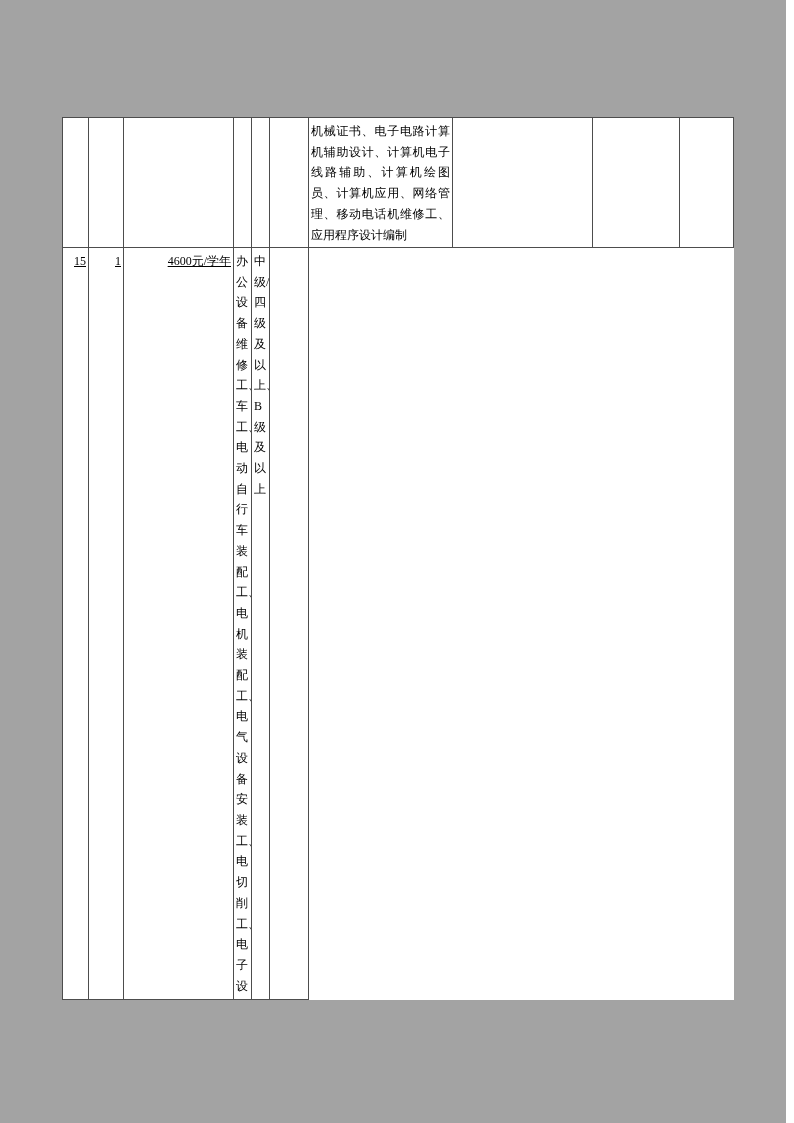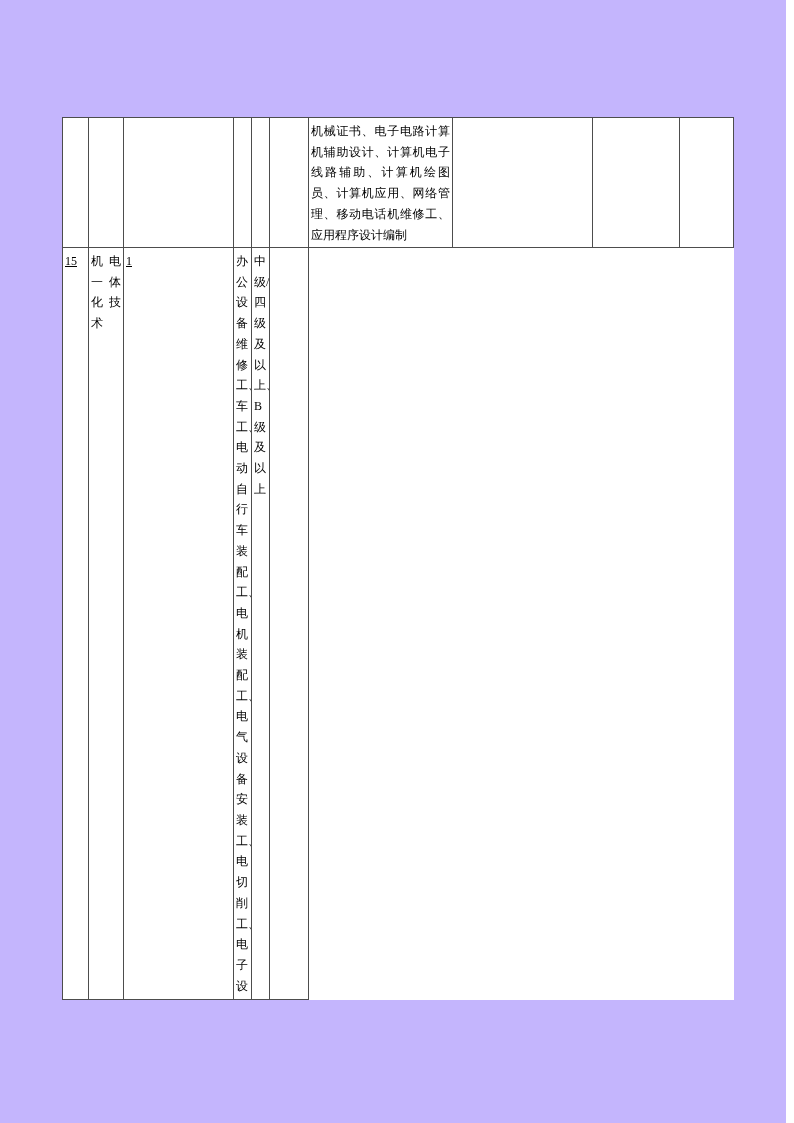--- a/index.html
+++ b/index.html
@@ -4,21 +4,21 @@
 <style>
   html, body {
     margin: 0;
     padding: 0;
     background: #ffffff;
   }
   .page {
     position: relative;
     width: 786px;
     height: 1123px;
-    background: #c4b5fd;
+    background: #a3a3a3;
     overflow: hidden;
     font-family: "Liberation Serif", "DejaVu Serif", serif;
     color: #000000;
   }
   .doc-table {
     position: absolute;
     left: 62px;
     top: 117px;
     display: grid;
     grid-template-columns: 26px 35px 110px 18px 18px 39px 144px 140px 87px 54px;
@@ -34,21 +34,21 @@
     overflow: hidden;
     padding: 3px 2px 0 2px;
     font-size: 12px;
     line-height: 20.7px;
     text-align: justify;
     text-justify: inter-character;
     word-break: break-all;
     vertical-align: top;
   }
   .cell.num {
-    text-align: left;
+    text-align: right;
     word-break: break-all;
     text-decoration: underline;
   }
 </style>
 </head>
 <body>
 
 <div class="page">
   <div class="doc-table">
 
@@ -57,20 +57,20 @@
     <div class="cell"></div>
     <div class="cell num"></div>
     <div class="cell num"></div>
     <div class="cell num"></div>
     <div class="cell">机械证书、电子电路计算机辅助设计、计算机电子线路辅助、计算机绘图员、计算机应用、网络管理、移动电话机维修工、应用程序设计编制</div>
     <div class="cell"></div>
     <div class="cell"></div>
     <div class="cell"></div>
 
     <div class="cell num">15</div>
-    <div class="cell">机电一体化技术</div>
     <div class="cell num">1</div>
+    <div class="cell num">4600元/学年</div>
     <div class="cell">办公设备维修工、车工、电动自行车装配工、电机装配工、电气设备安装工、电切削工、电子设备装接工、锻造工、工程机械维修工、工具钳工、焊工、机修钳工、加工中心操作工、家用电器产品维修工、家用电子产品维修工、剪切工、精密仪器仪表修理工、模具工、摩托车维修工、磨工、农机修理工、汽车（拖拉机）装配工、汽车生产线操作调整工、汽车修理工、数控车工、数控铣工、镗工、维修电工、铣工、用户通信终端维修员、制齿工、制图员、铸造工、装配钳工、组合机床操作工、全国计算机信息高新技术考试 计算机辅助设计绘图员(电子)、全国计算机信息高新技术考试 计算机辅助设计绘图员（机械)、全国计算机信息高新技术考试 计算机辅助制造（CAM）程序员、全国计算机信息高新技术考试 图形图像处理、全国计算机信息高新技术考试类证书、电工证书、电子证书、机械证书、、土木工程证书、CAE助理、XCAD助理工程师、电工仪器仪表装配工、电工证书、模具制造、刨工、汽车维修电工、钳工数控机床操作工、数控机床装调维修工、数控加工</div>
     <div class="cell">中级/四级及以上、B级及以上</div>
     <div class="cell"></div>
 
   </div>
 </div>
 
 </body></html>

